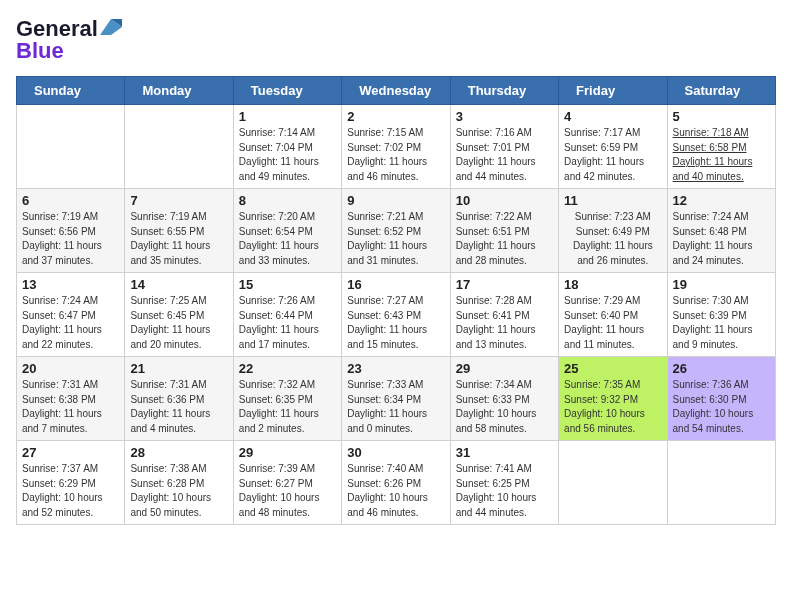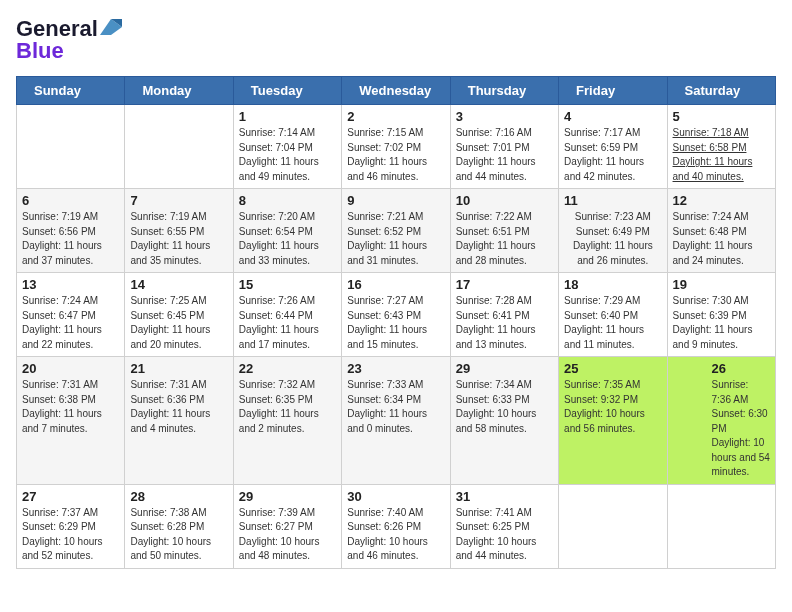--- a/index.html
+++ b/index.html
@@ -260,21 +260,21 @@
           <div class="day-info" style="white-space: pre-line;">Sunrise: 7:34 AM
 Sunset: 6:33 PM
 Daylight: 10 hours and 58 minutes.</div>
         </td>
         <td style="background: #bef264;">
           <span class="day-number">25</span>
           <div class="day-info" style="white-space: pre-line;">Sunrise: 7:35 AM
 Sunset: 9:32 PM
 Daylight: 10 hours and 56 minutes.</div>
         </td>
-        <td style="background: #bef264; padding-left: 44px;">
+        <td style="background: #c4b5fd;">
           <span class="day-number">26</span>
           <div class="day-info" style="white-space: pre-line;">Sunrise: 7:36 AM
 Sunset: 6:30 PM
 Daylight: 10 hours and 54 minutes.</div>
         </td>
       </tr>
       <tr>
         <td>
           <span class="day-number">27</span>
           <div class="day-info" style="white-space: pre-line;">Sunrise: 7:37 AM

